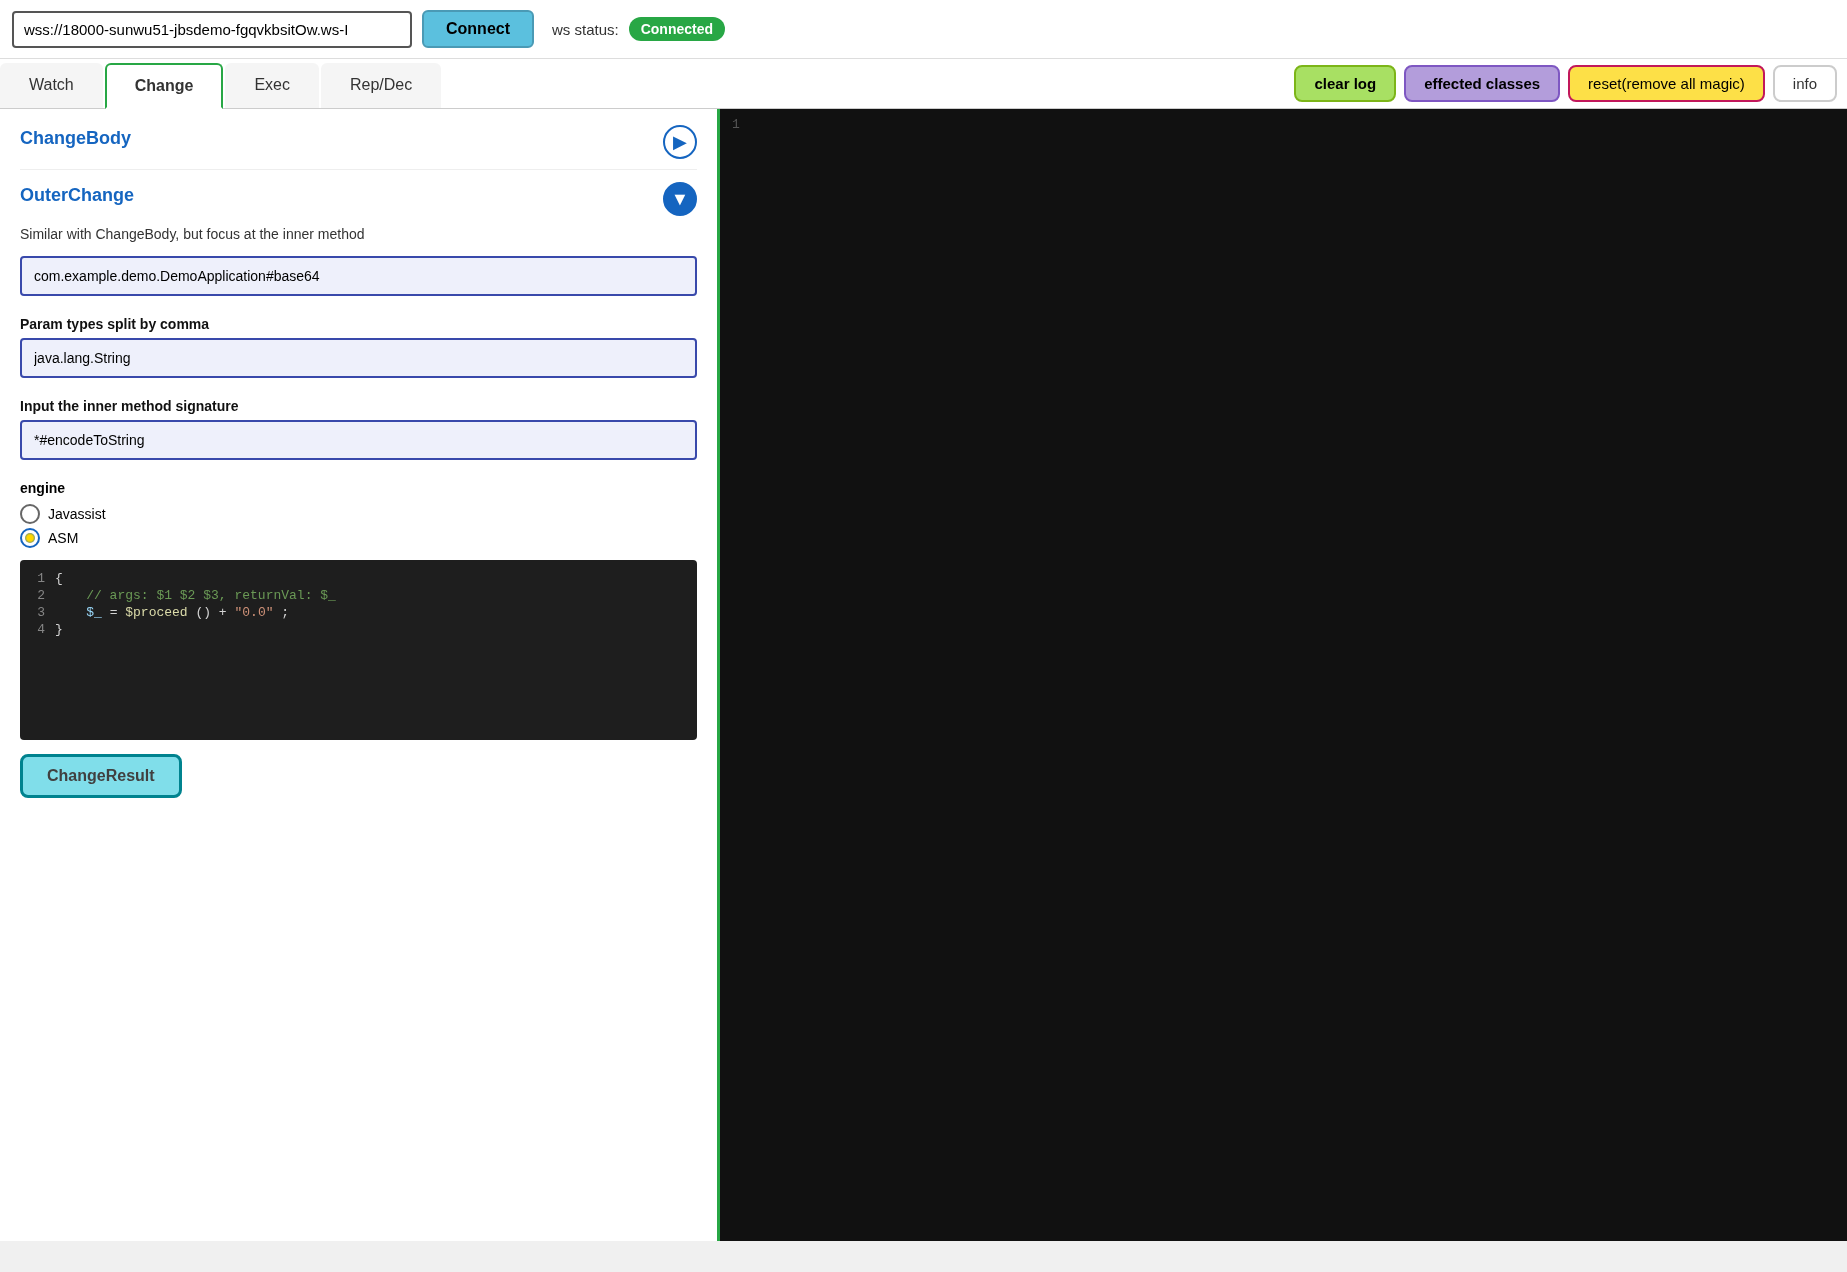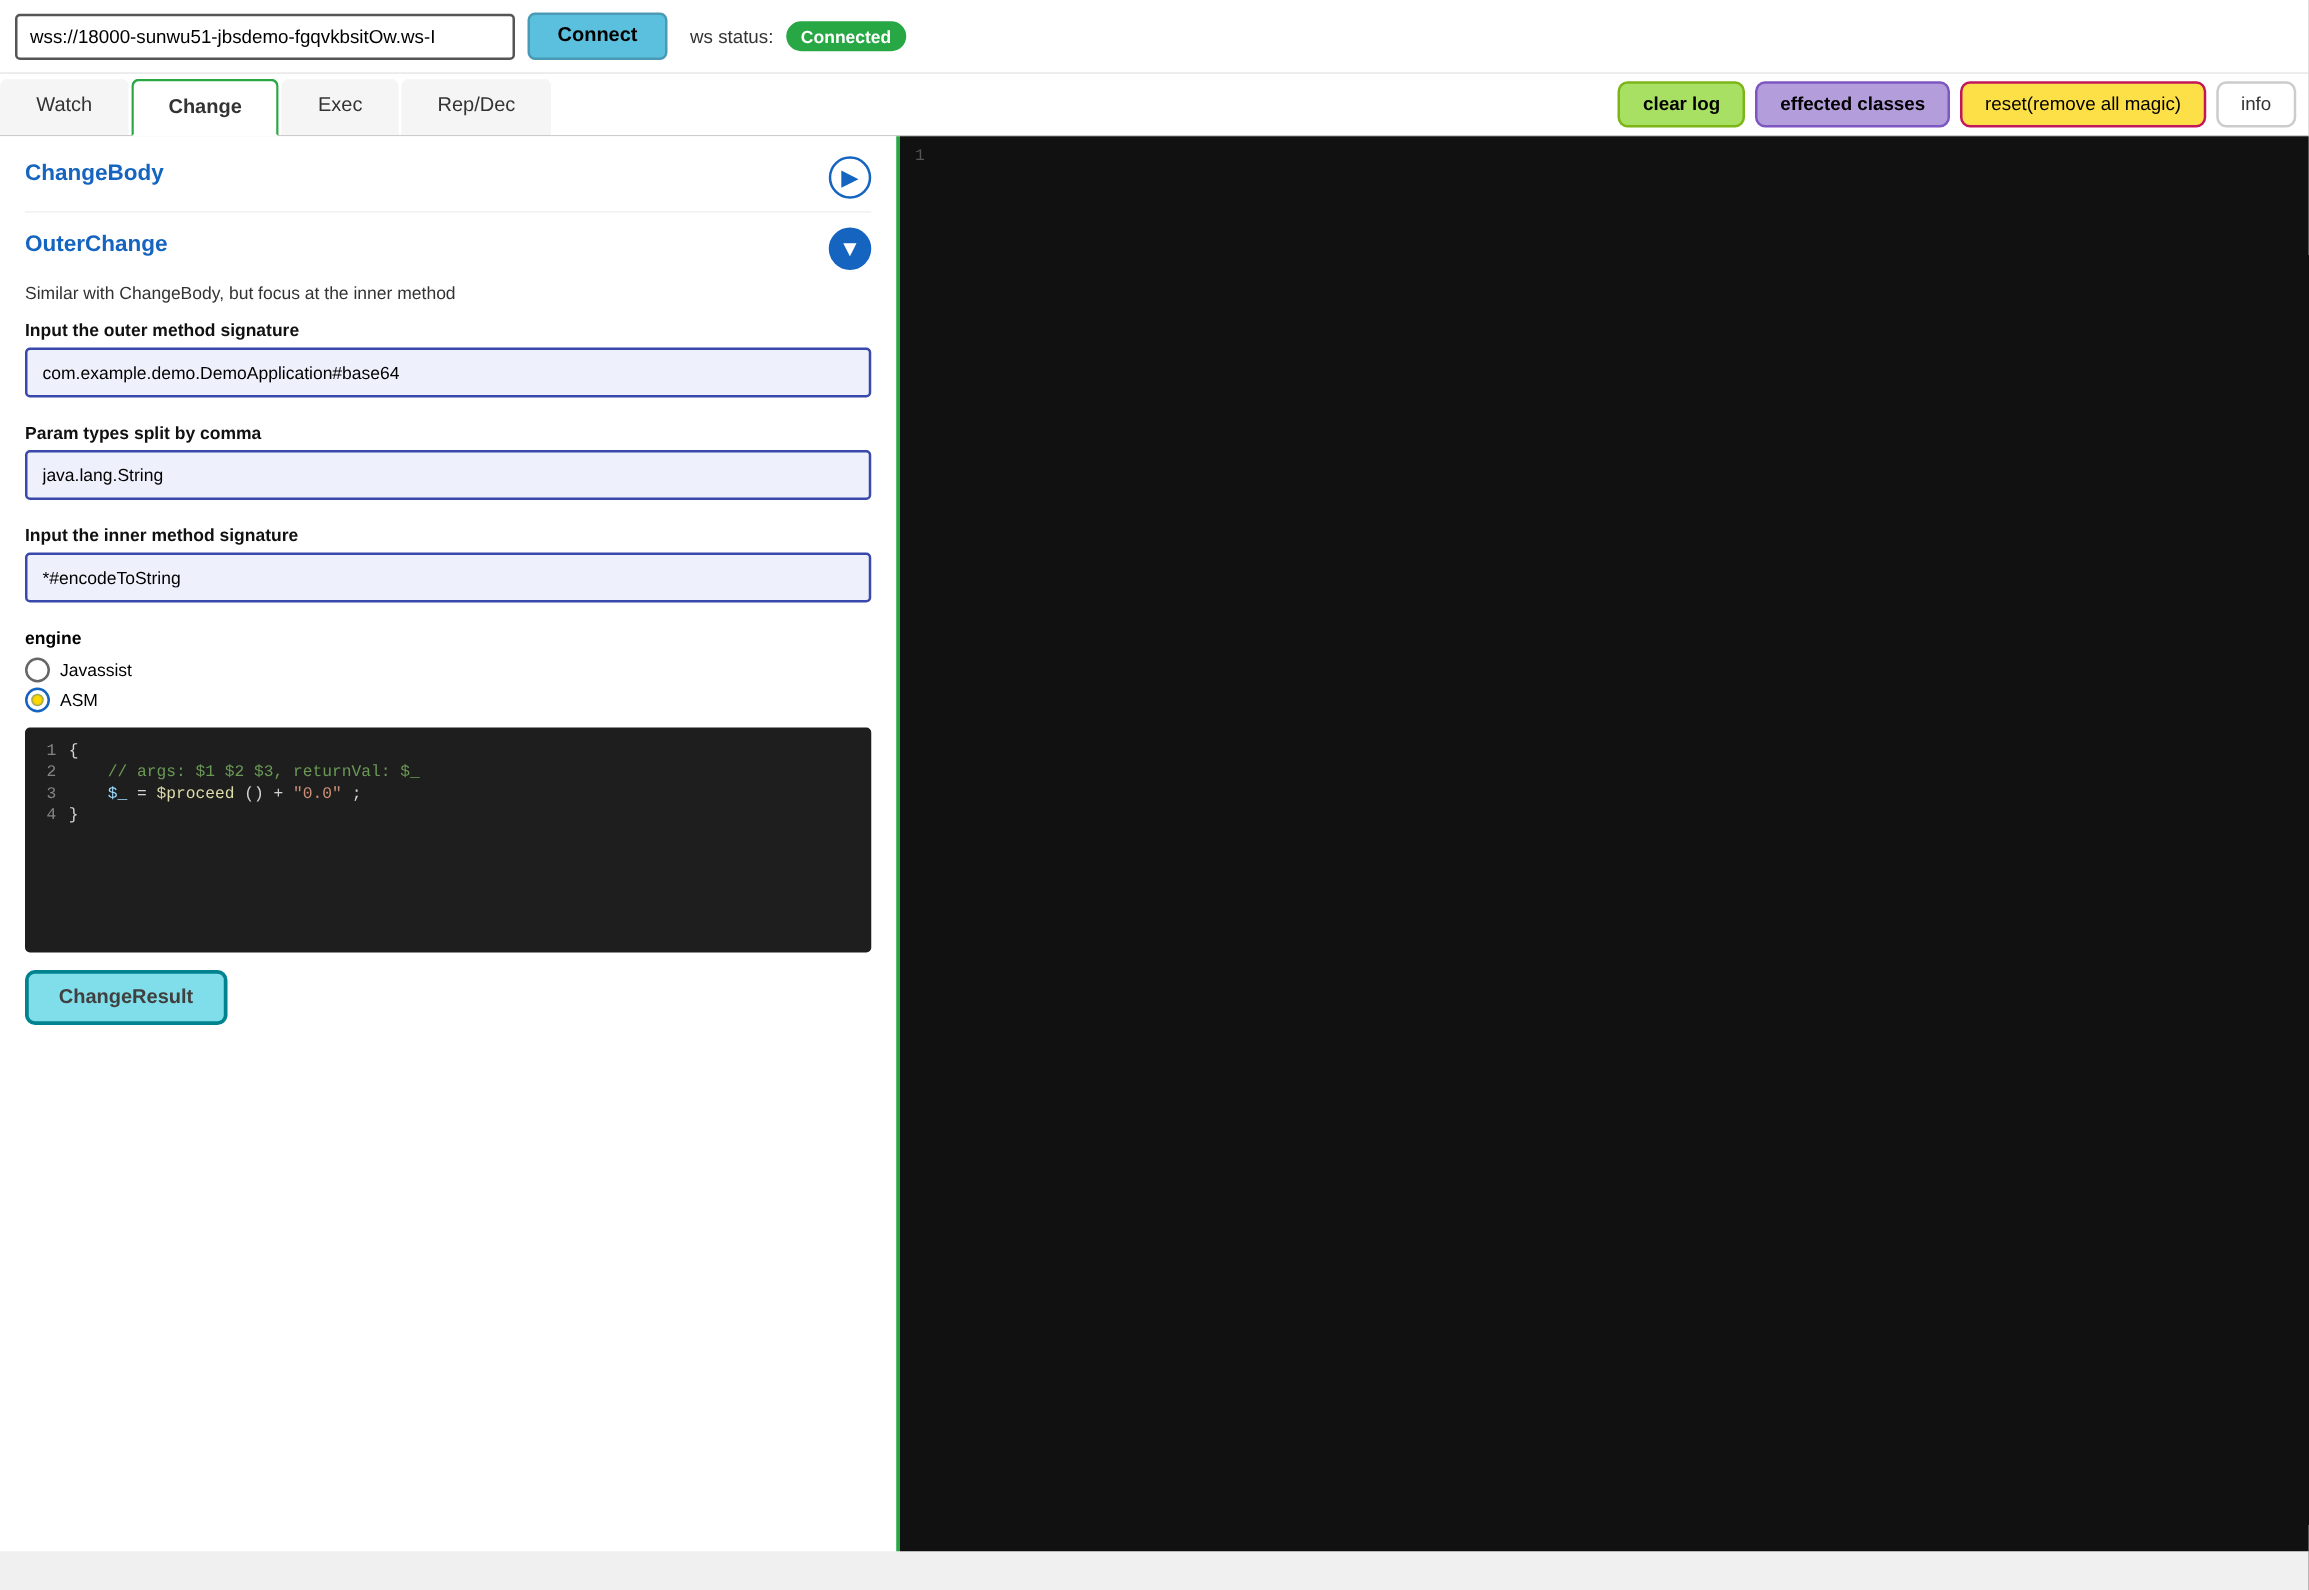--- a/index.html
+++ b/index.html
@@ -343,21 +343,20 @@
 
     
     <div>
       <div class="outer-change-row">
         <span class="section-title">OuterChange</span>
         <button class="circle-btn down">▼</button>
       </div>
       <p class="outer-change-desc">Similar with ChangeBody, but focus at the inner method</p>
 
       
-      <div class="field-label">Input the outer method signature</div>
       <input class="text-input" type="text" value="com.example.demo.DemoApplication#base64" style="">
 
       
       <div class="field-label">Param types split by comma</div>
       <input class="text-input" type="text" value="java.lang.String" style="">
 
       
       <div class="field-label">Input the inner method signature</div>
       <input class="text-input" type="text" value="*#encodeToString" style="">
 

